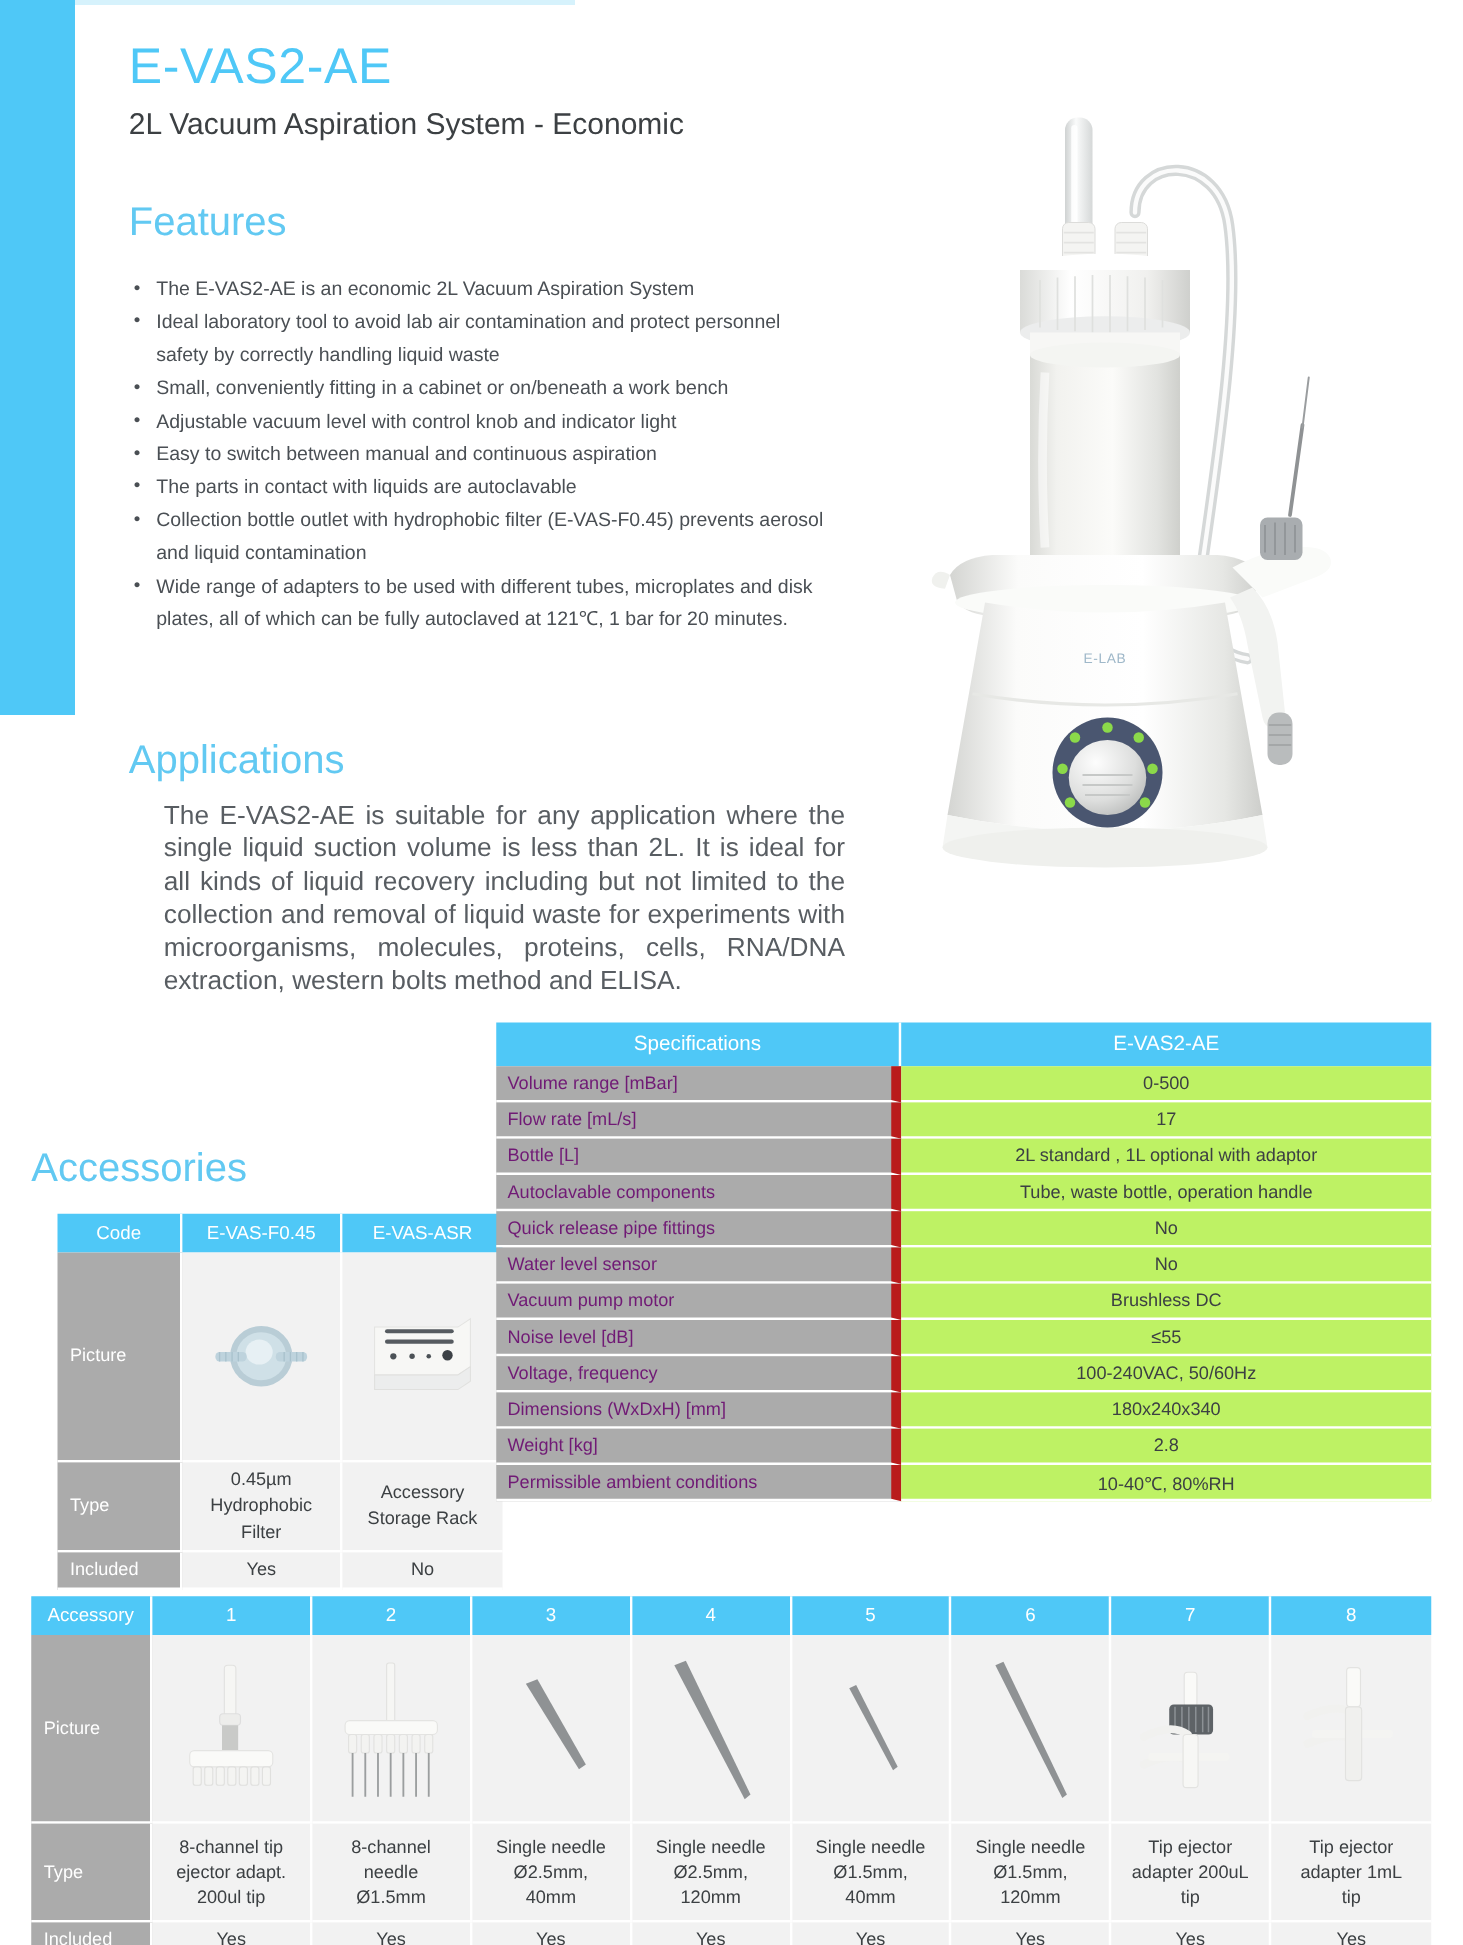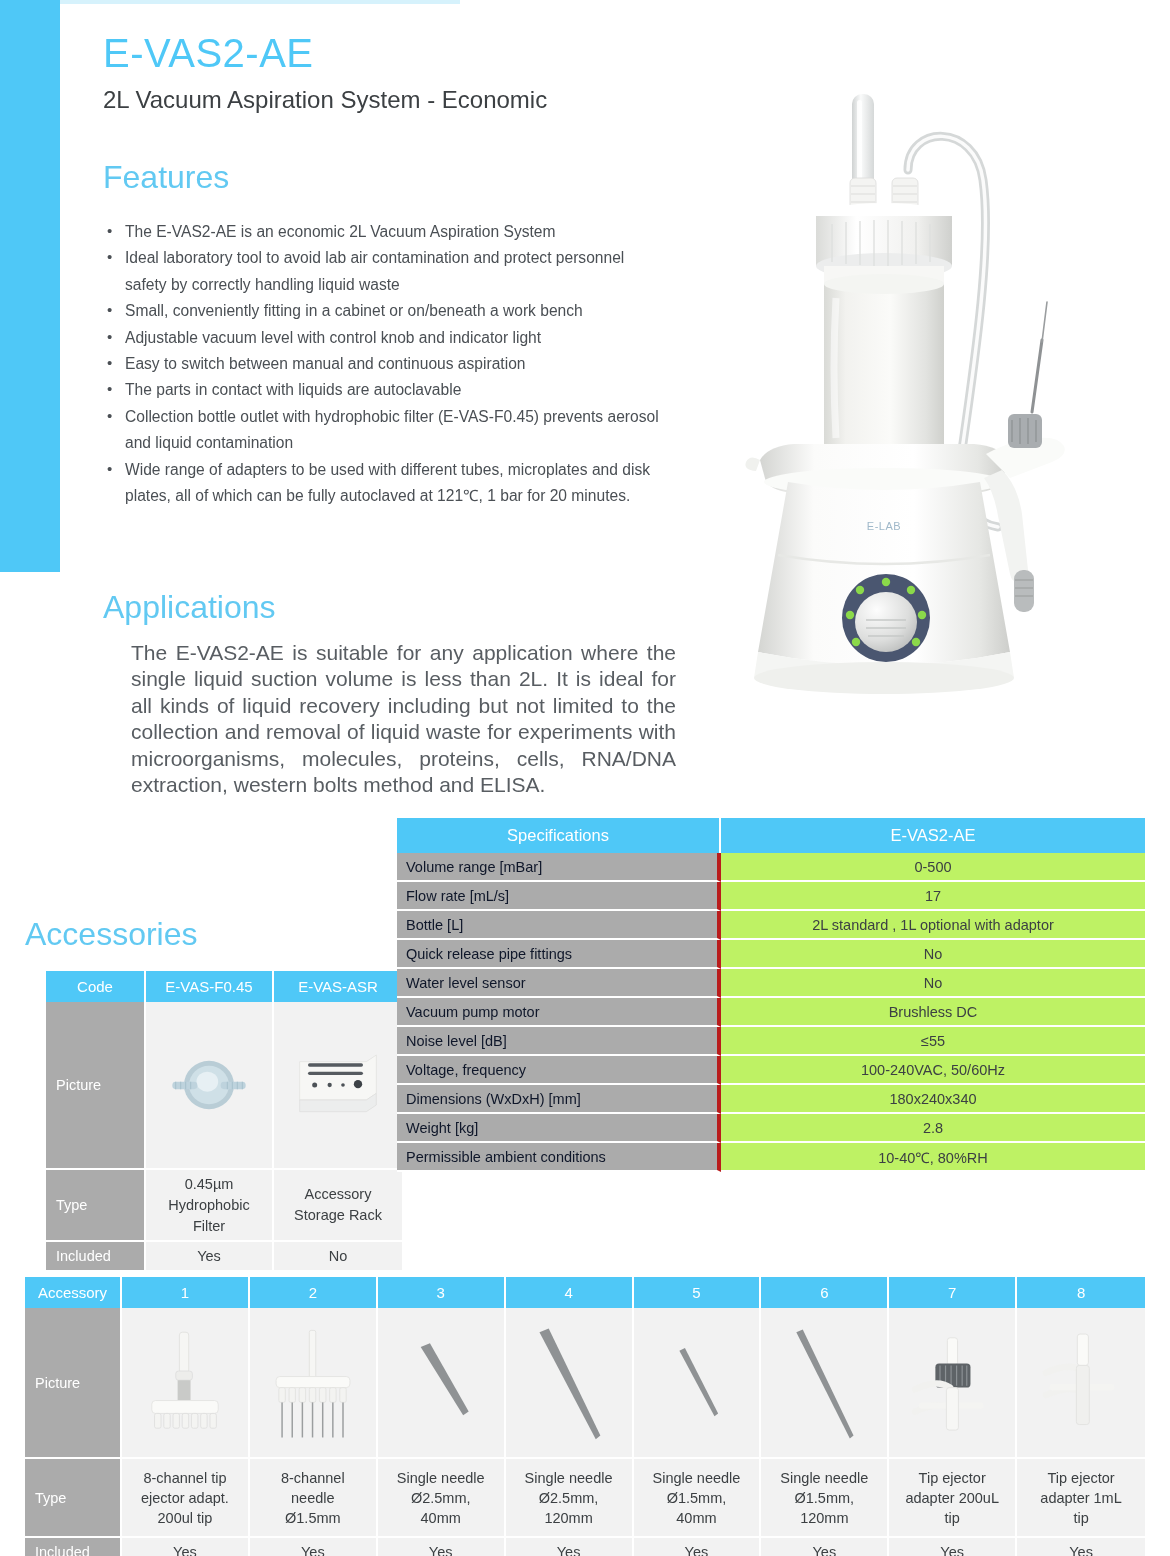--- a/index.html
+++ b/index.html
@@ -92,23 +92,23 @@
   
   .acc-tbl { position: absolute; left: 25px; top: 971px; width: 356px; padding-left: 21px; }
   .acc-tbl .rowlabel { width: 100px; }
   .acc-tbl td.pic { height: 168px; }
   .acc-tbl td.type { height: 72px; line-height: 21px; }
   .acc-tbl td.inc  { height: 30px; }
 
   
   .spec-tbl { position: absolute; left: 397px; top: 818px; width: 748px; }
   .spec-tbl .lab {
-    background: #ABABAB; color: #0f172a; font-size: 14.5px; text-align: left;
+    background: #ABABAB; color: #701a75; font-size: 14.5px; text-align: left;
     padding-left: 9px; height: 29px; vertical-align: middle;
-    border-bottom: 2px solid #ffffff; border-right: 4px solid #b91c1c;
+    border-bottom: 2px solid #ffffff; border-right: 8px solid #b91c1c;
   }
   .spec-tbl .val {
     background: #bef264; color: #3c4043; font-size: 14.5px; text-align: center;
     height: 29px; vertical-align: middle; border-bottom: 2px solid #ffffff;
   }
 
   
   .acc2-tbl { position: absolute; left: 25px; top: 1277px; width: 1120px; }
   .acc2-tbl .rowlabel { width: 97px; }
   .acc2-tbl td.pic  { height: 151px; }
@@ -341,20 +341,24 @@
         </tr>
         <tr>
           <td class="lab">Flow rate [mL/s]</td>
           <td class="val">17</td>
         </tr>
         <tr>
           <td class="lab">Bottle [L]</td>
           <td class="val">2L standard , 1L optional with adaptor</td>
         </tr>
         <tr>
+          <td class="lab">Autoclavable components</td>
+          <td class="val">Tube, waste bottle, operation handle</td>
+        </tr>
+        <tr>
           <td class="lab">Quick release pipe fittings</td>
           <td class="val">No</td>
         </tr>
         <tr>
           <td class="lab">Water level sensor</td>
           <td class="val">No</td>
         </tr>
         <tr>
           <td class="lab">Vacuum pump motor</td>
           <td class="val">Brushless DC</td>

